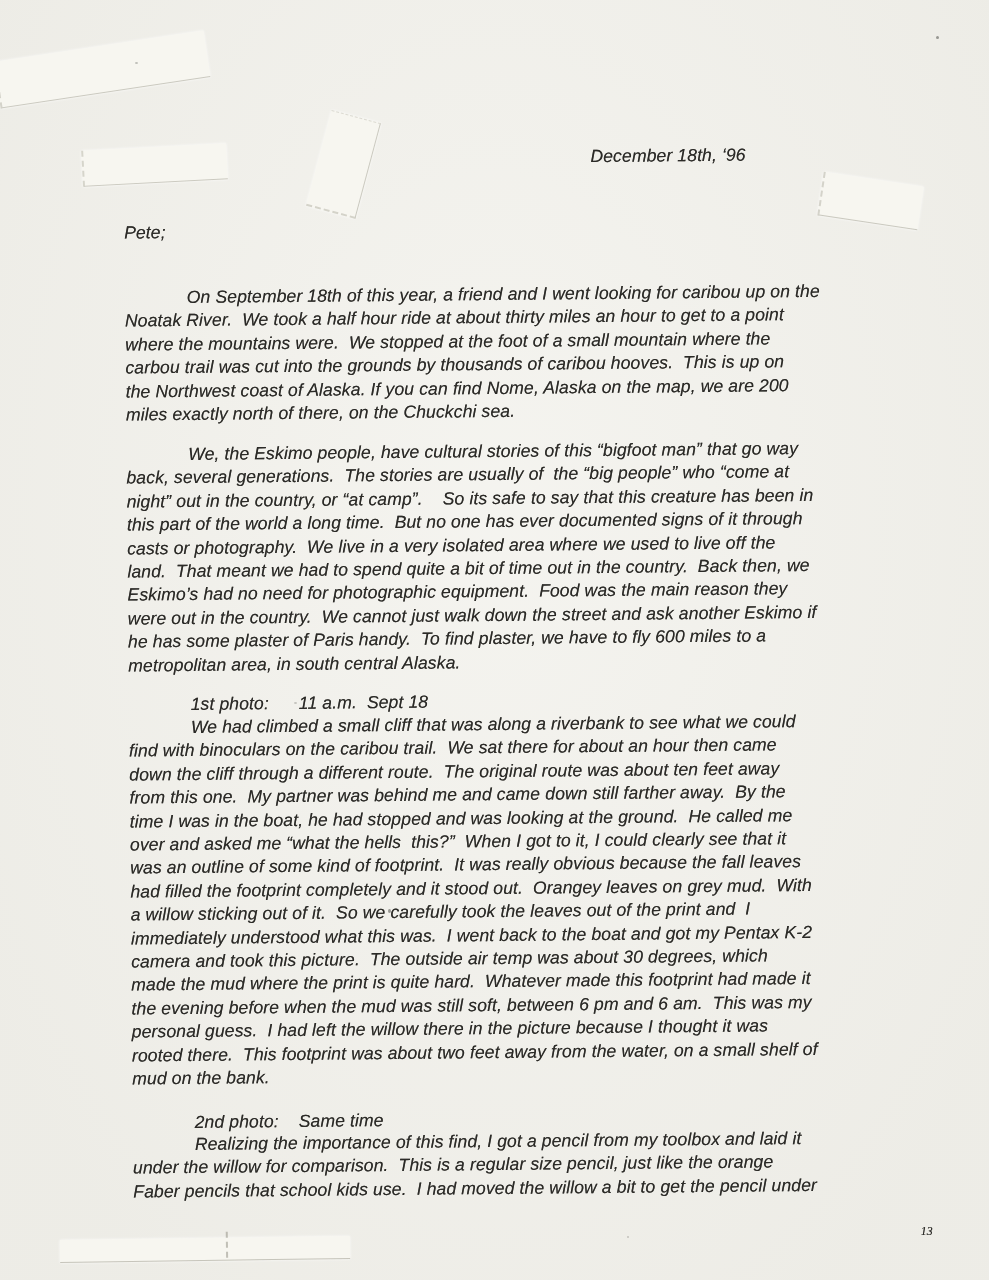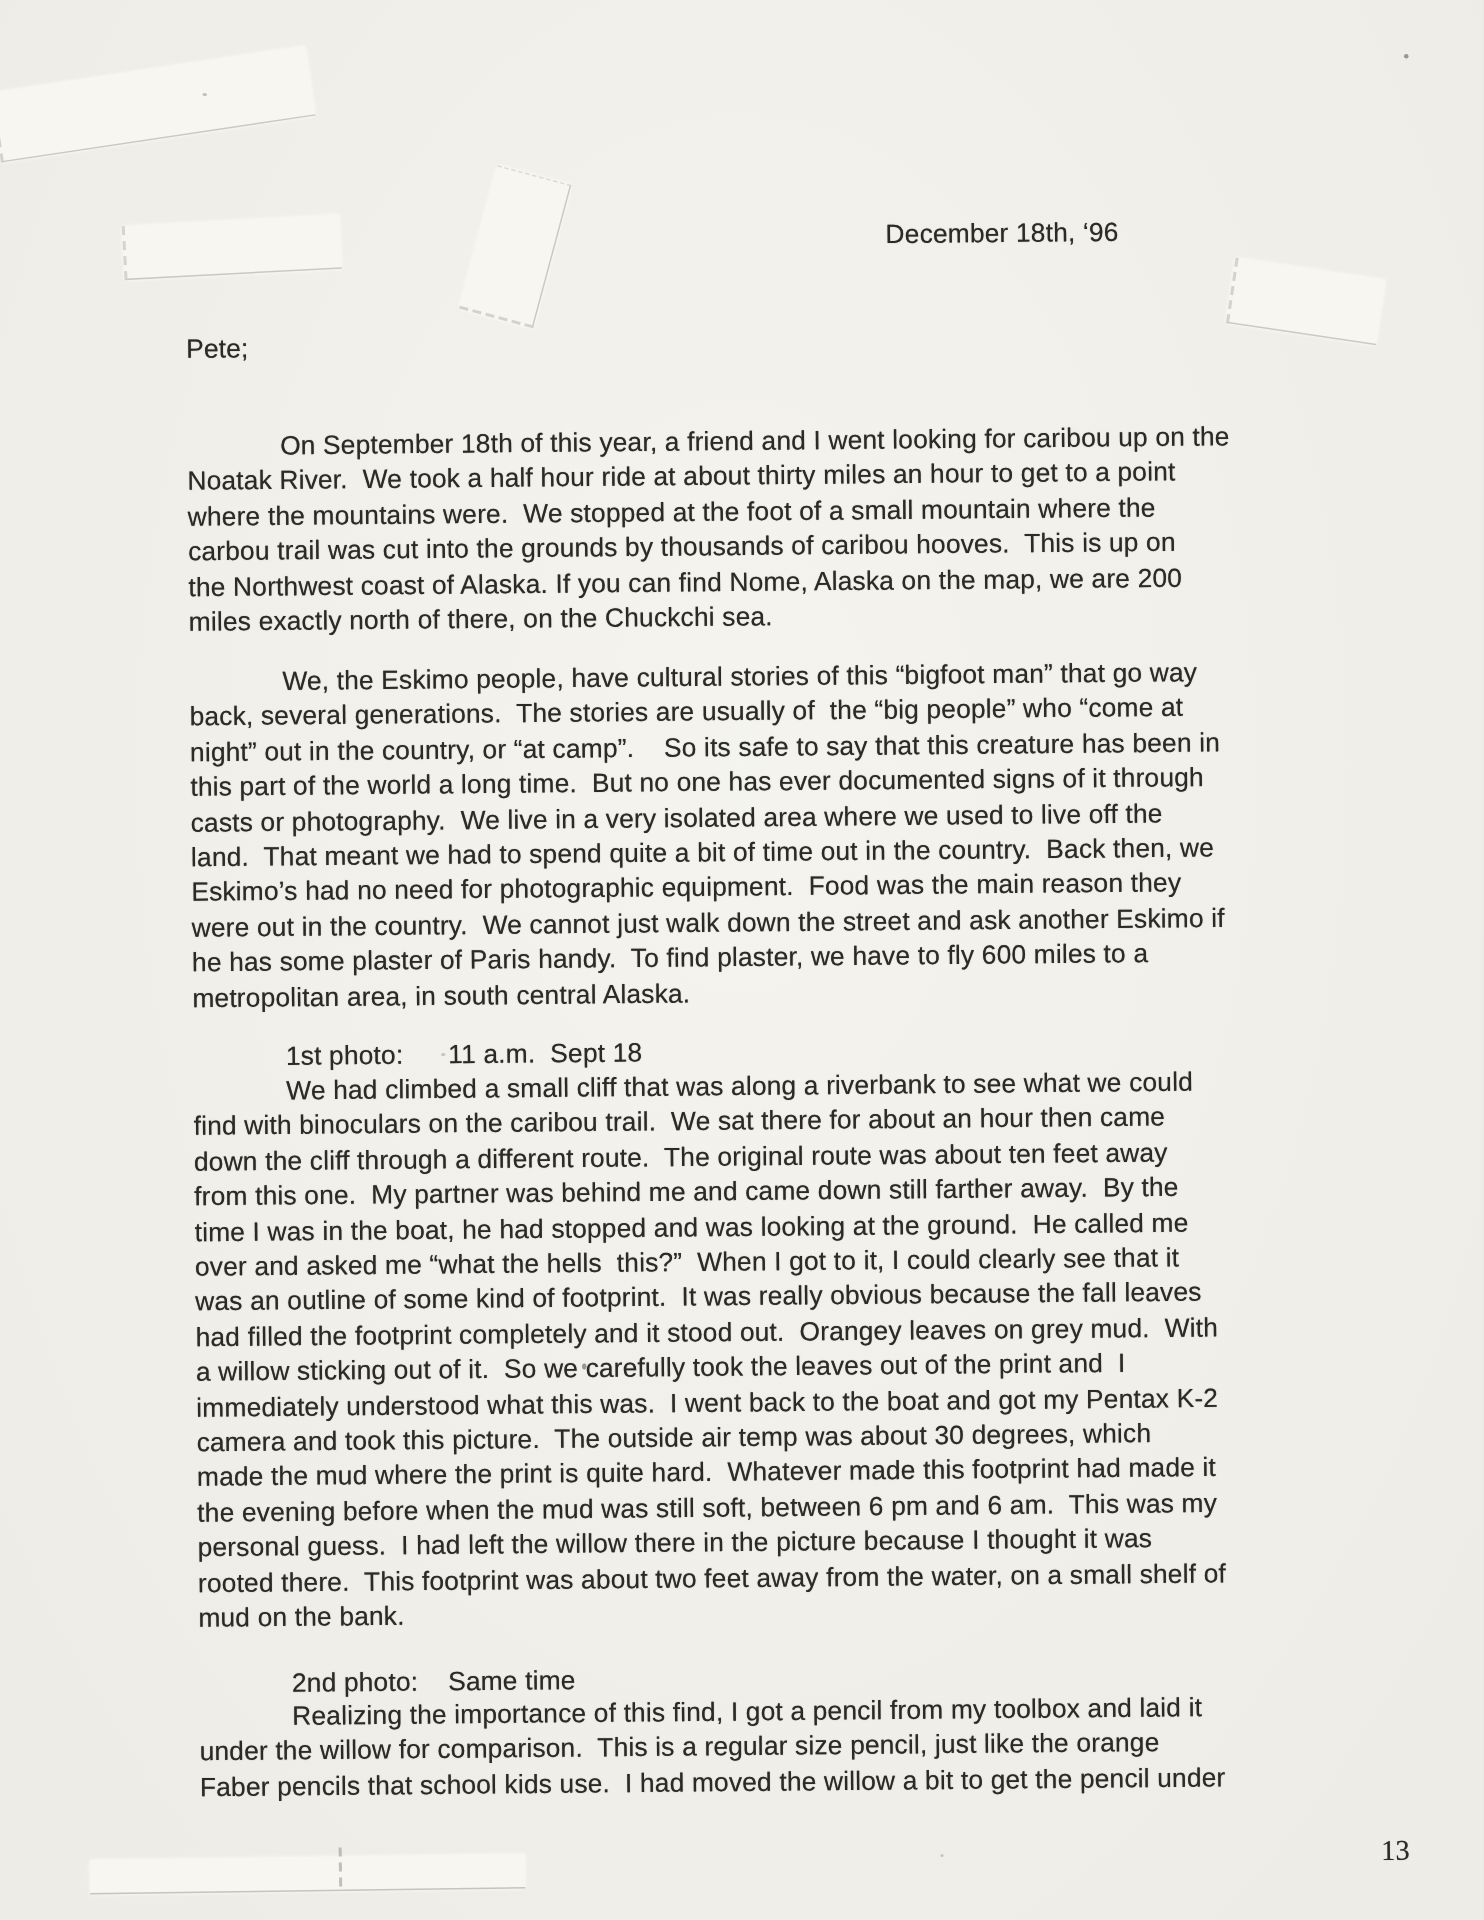--- a/index.html
+++ b/index.html
@@ -10,41 +10,42 @@
   }
   html,body{margin:0;padding:0;background:#e6e5df;}
   .page{
     position:relative;
     width:989px;height:1280px;
     background:var(--paper);
     background-image:radial-gradient(ellipse at 50% 40%, rgba(255,255,255,0.25), rgba(0,0,0,0.015) 85%);
     overflow:hidden;
     font-family:"Liberation Sans","DejaVu Sans",sans-serif;
     color:var(--ink);
+    font-style:italic;
   }
   .content{
     position:absolute;inset:0;
     transform:rotate(-0.55deg);
     transform-origin:50% 50%;
   }
   .block{position:absolute;left:128px;width:800px;}
   .line{
     white-space:pre;
     font-size:17.6px;
     line-height:23.4px;
     letter-spacing:0.1px;
     text-shadow:0 0 0.6px rgba(45,45,40,0.65);
   }
   .line.indent{padding-left:62px;}
   .date-block{left:595px;width:380px;}
   .heading-block{left:190px;width:700px;}
   .pagenum-block{
     left:915px;width:60px;
     font-family:"Liberation Serif","DejaVu Serif",serif;
-    font-size:19px;
+    font-size:12px;
     text-shadow:0 0 0.5px rgba(45,45,40,0.6);
   }
   
   .tape{
     position:absolute;
     background:var(--tape);
     box-shadow:0 0 3px rgba(255,255,255,0.8);
   }
   .tape1{left:-4px;top:46px;width:210px;height:46px;transform:rotate(-8.5deg);
     border-bottom:1px solid var(--tape-edge);border-left:2px dashed rgba(160,158,144,0.4);}

